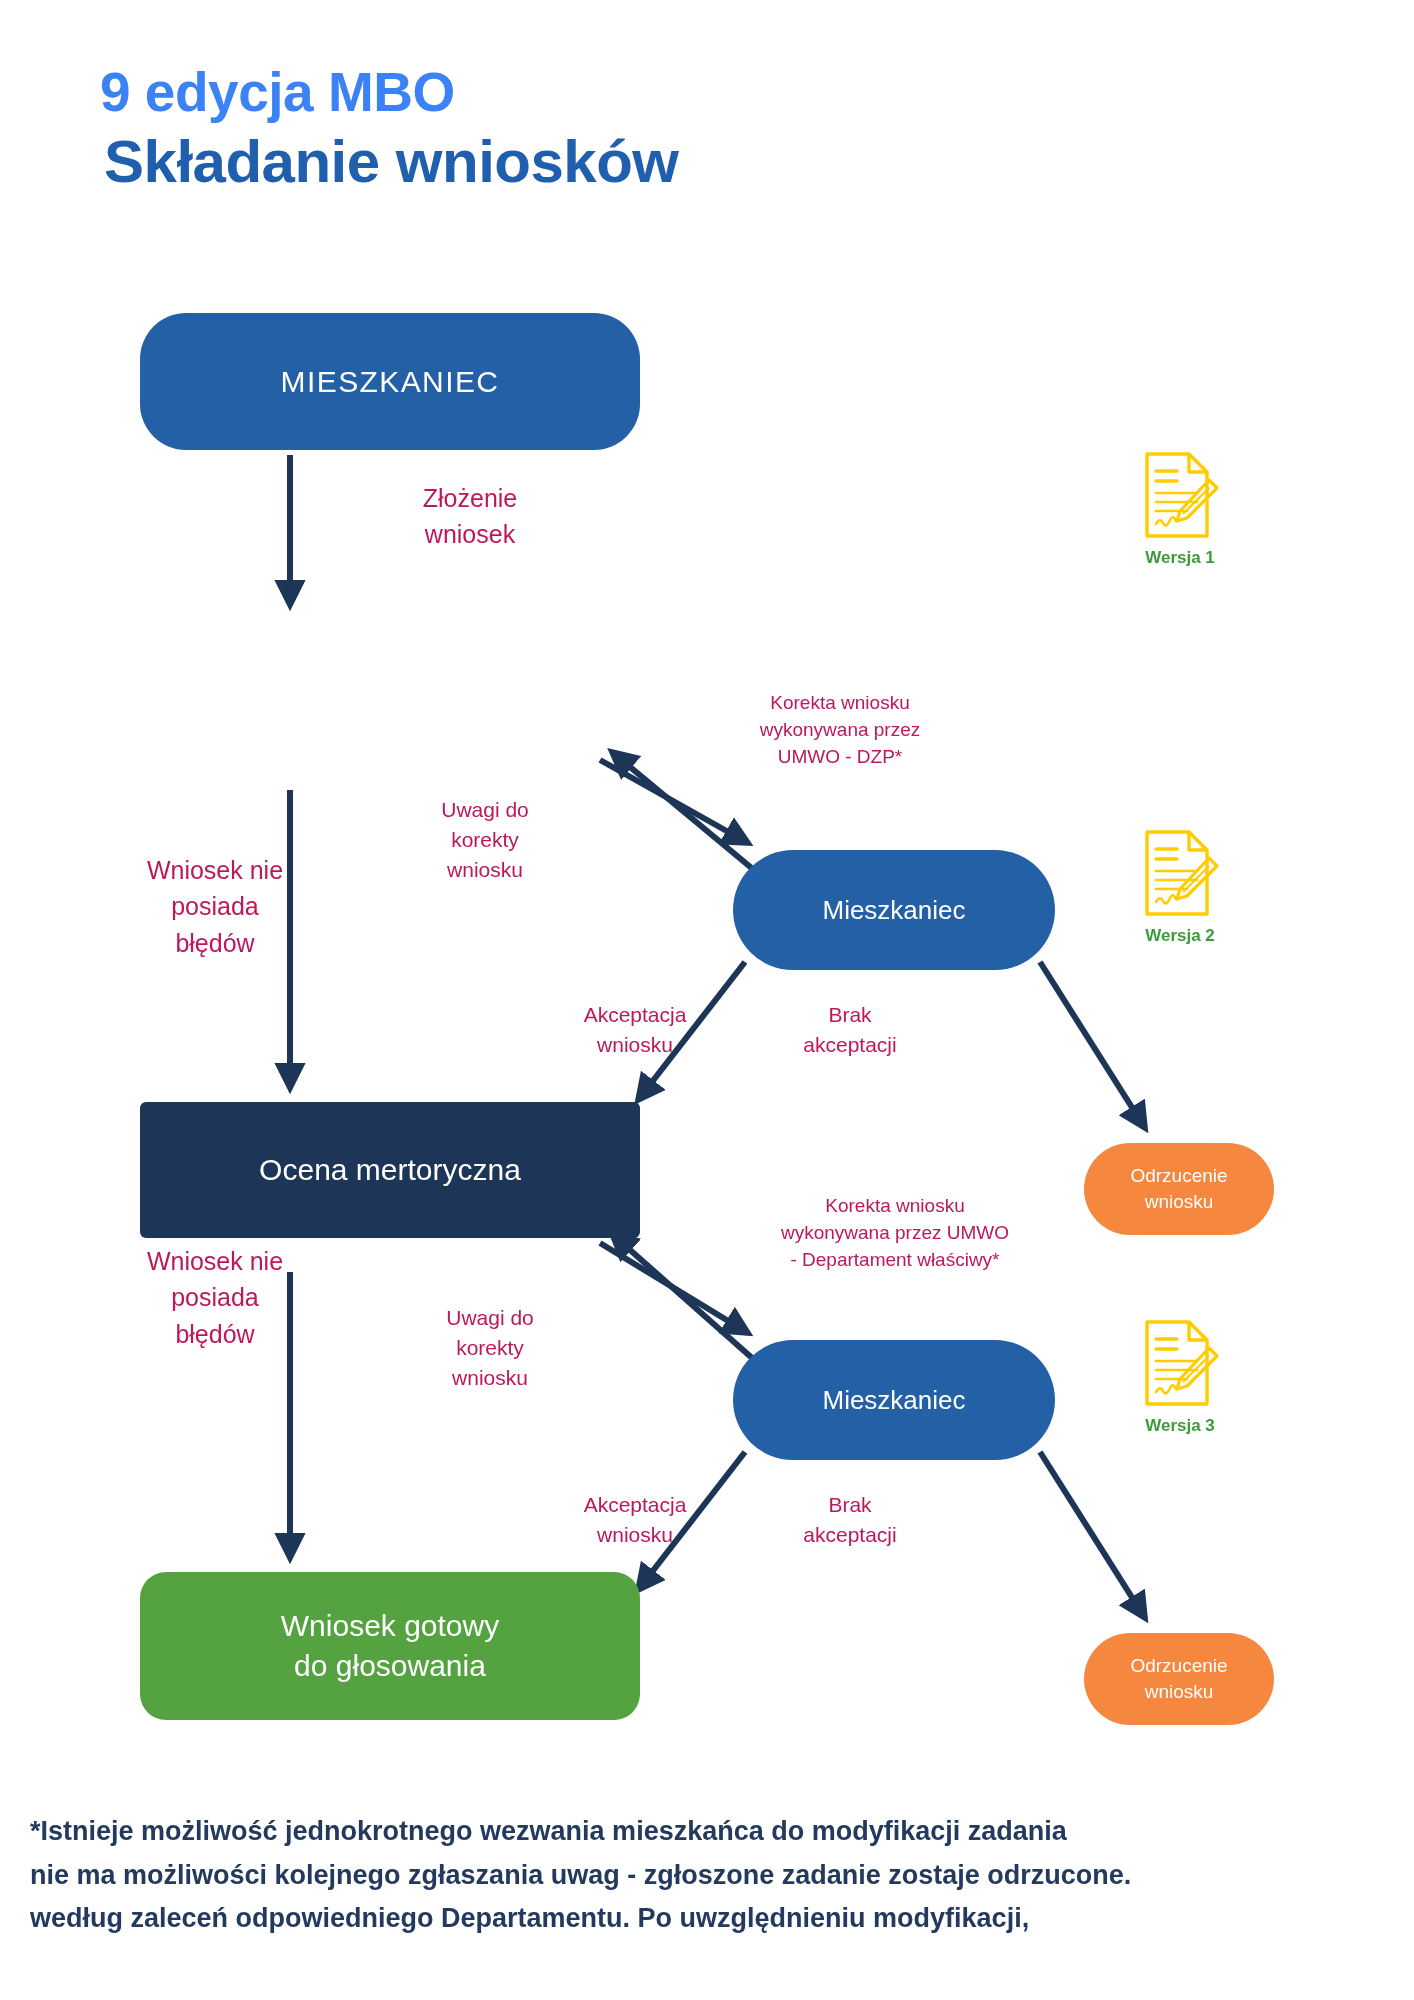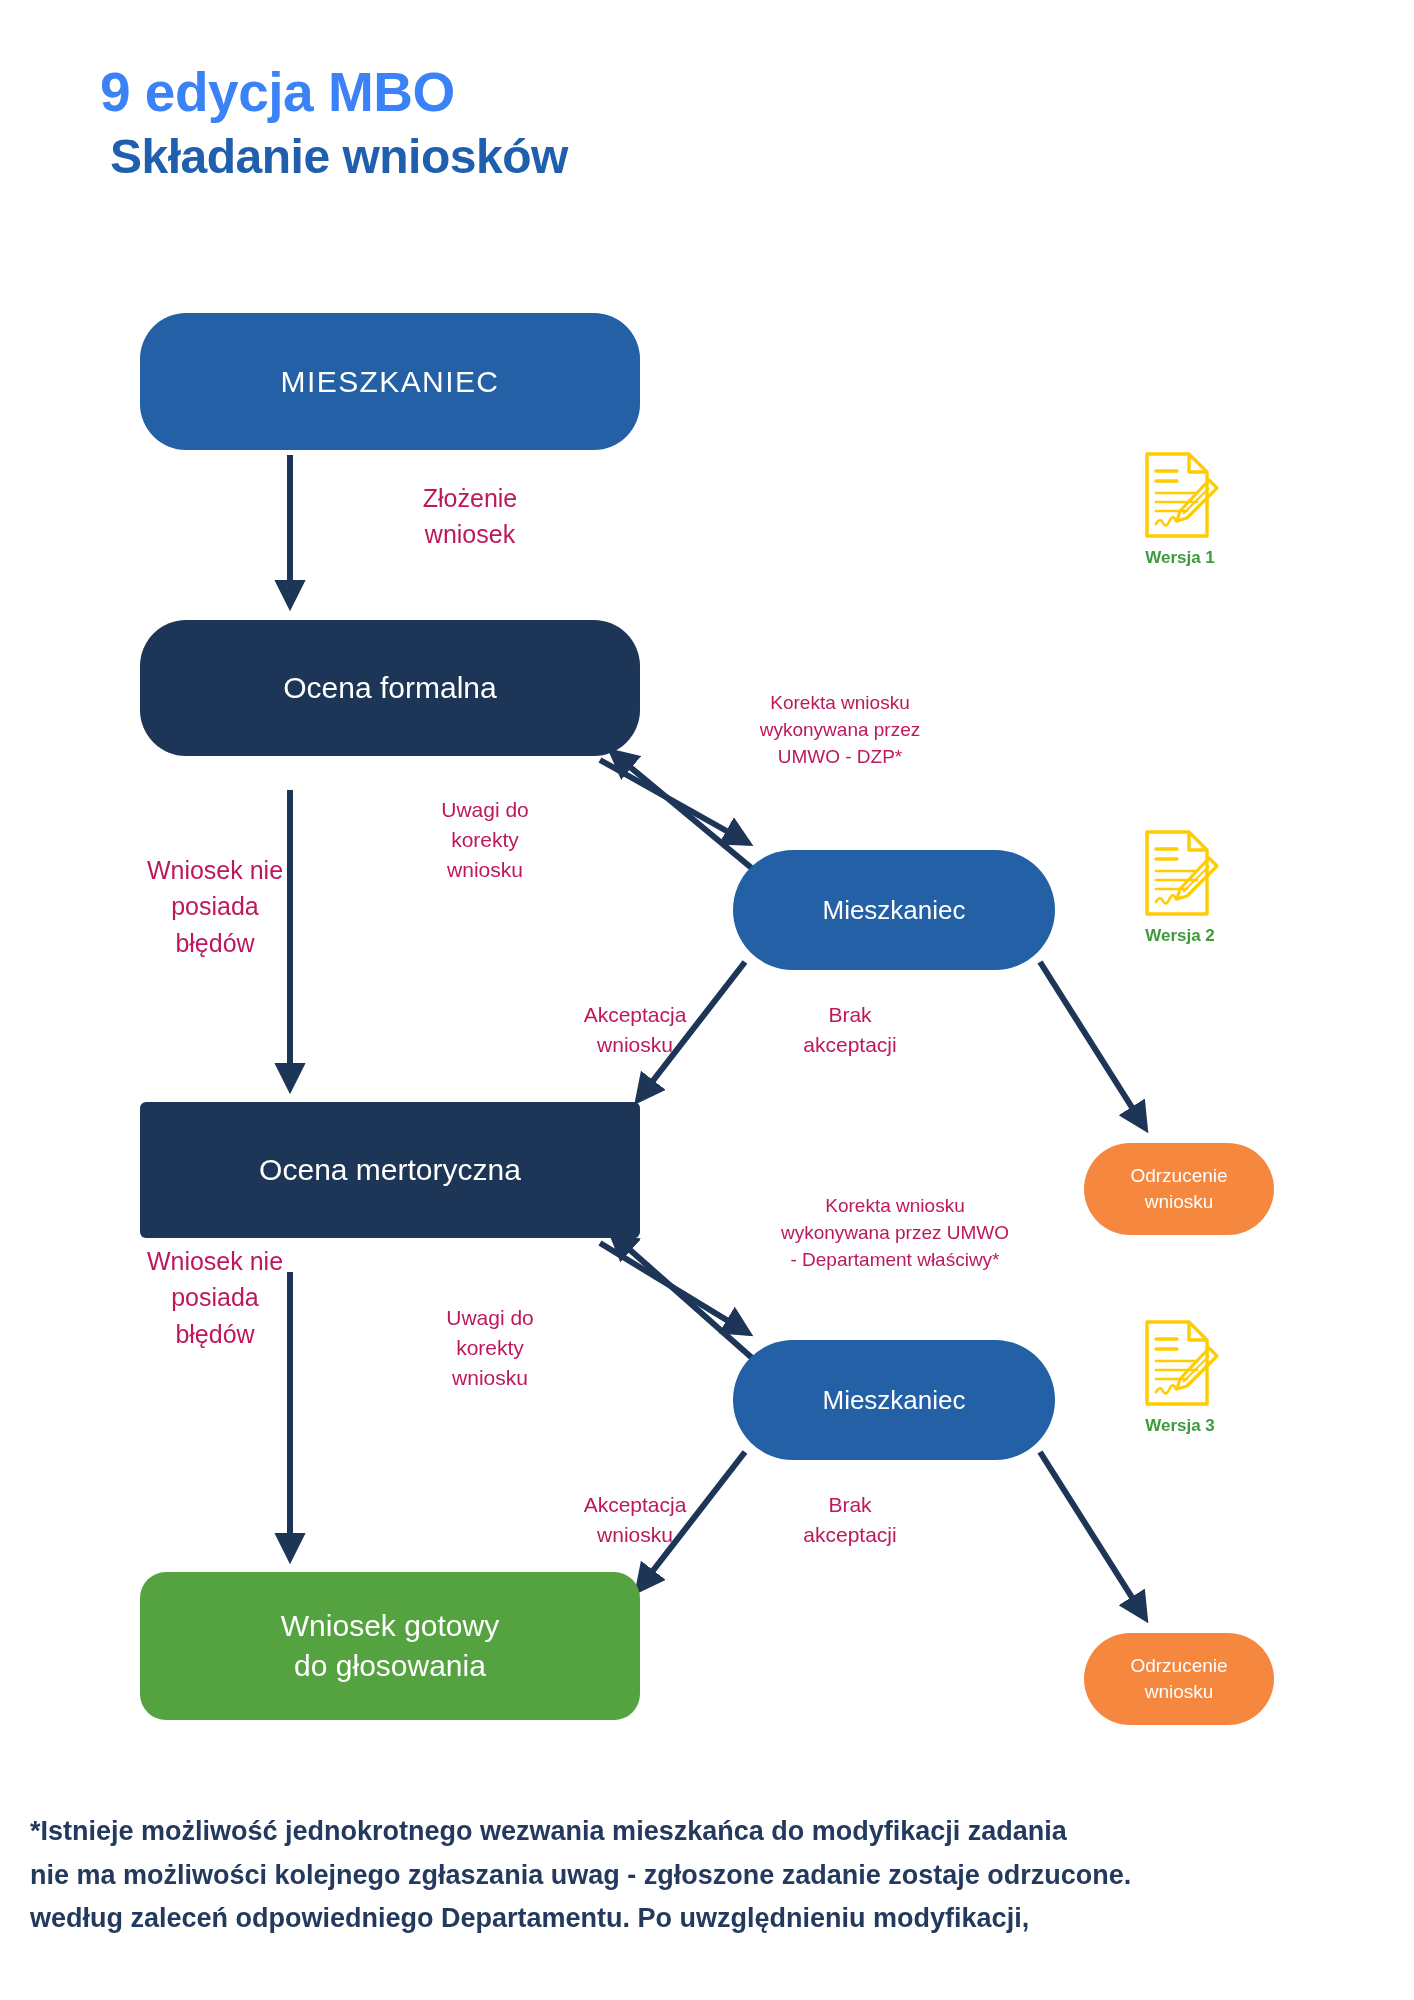--- a/index.html
+++ b/index.html
@@ -29,26 +29,26 @@
   }
   .title-line1 {
     font-size: 55px;
     font-weight: bold;
     color: #3b82f6;
     letter-spacing: -0.5px;
     line-height: 1.05;
     margin: 12px 0 8px 0;
   }
   .title-line2 {
-    font-size: 48px;
+    font-size: 60px;
     font-weight: bold;
     color: #1F5FAE;
     letter-spacing: -0.5px;
     line-height: 1.05;
-    margin: 10px;
+    margin: 4px;
   }
 
   
   #logo-block {
     position: absolute;
     left: 1000px;
     top: 60px;
     width: 280px;
     text-align: center;
   }
@@ -225,23 +225,20 @@
 
     <line x1="745" y1="1452" x2="638" y2="1590" stroke="#1D3557" stroke-width="6" marker-end="url(#ah)"></line>
 
     <line x1="1040" y1="1452" x2="1145" y2="1618" stroke="#1D3557" stroke-width="6" marker-end="url(#ah)"></line>
   </svg>
 
   <div id="node-mieszkaniec-top" class="node node-blue">
     <span>MIESZKANIEC</span>
   </div>
 
-  <div id="node-ocena-formalna" class="node node-navy">
-    <span>Ocena formalna</span>
-  </div>
 
   <div id="node-mieszkaniec-2" class="node node-blue">
     <span>Mieszkaniec</span>
   </div>
 
   <div id="node-ocena-mertoryczna" class="node node-navy">
     <span>Ocena mertoryczna</span>
   </div>
 
   <div id="node-mieszkaniec-3" class="node node-blue">

